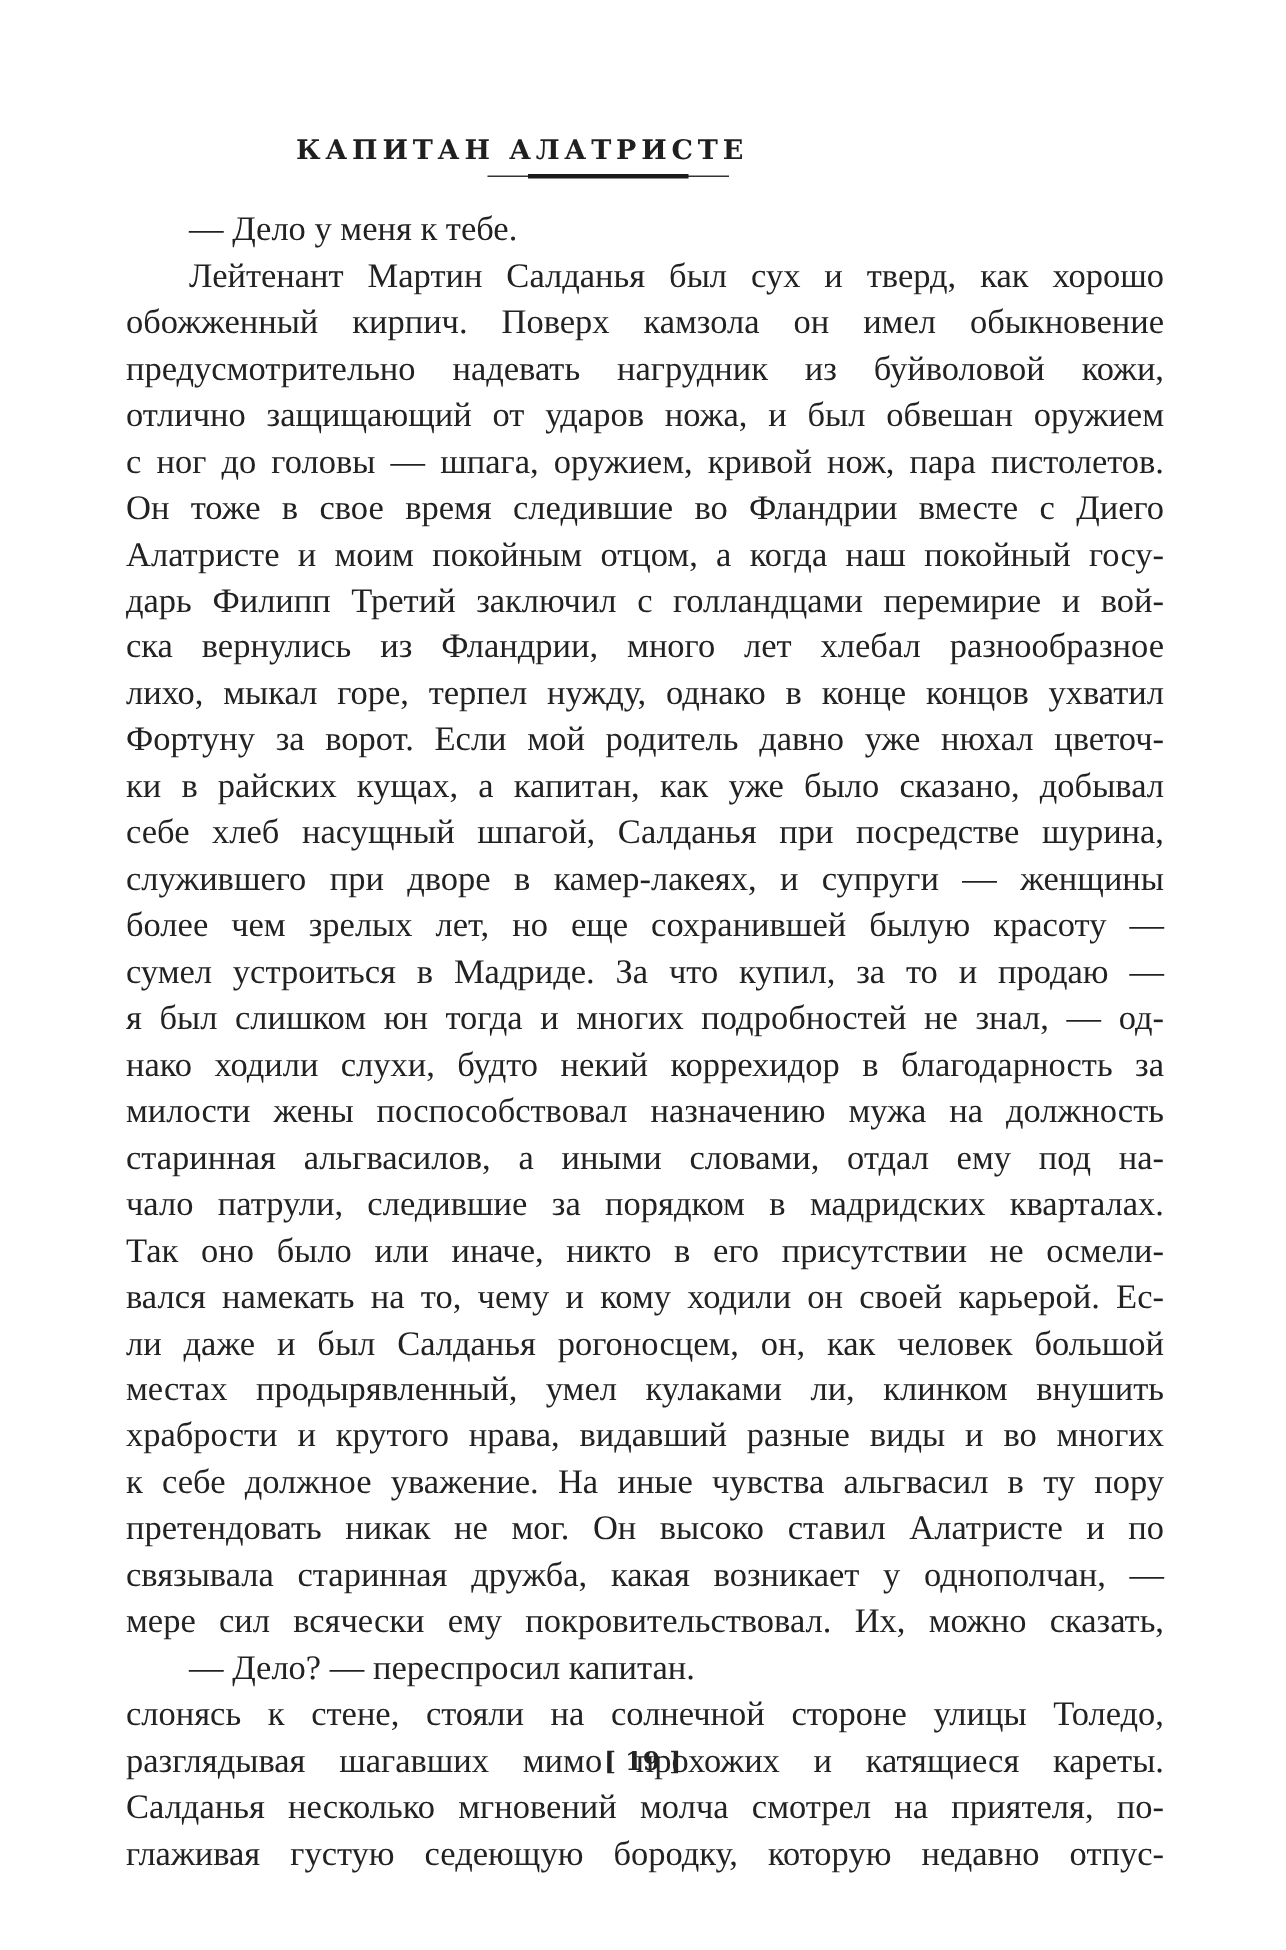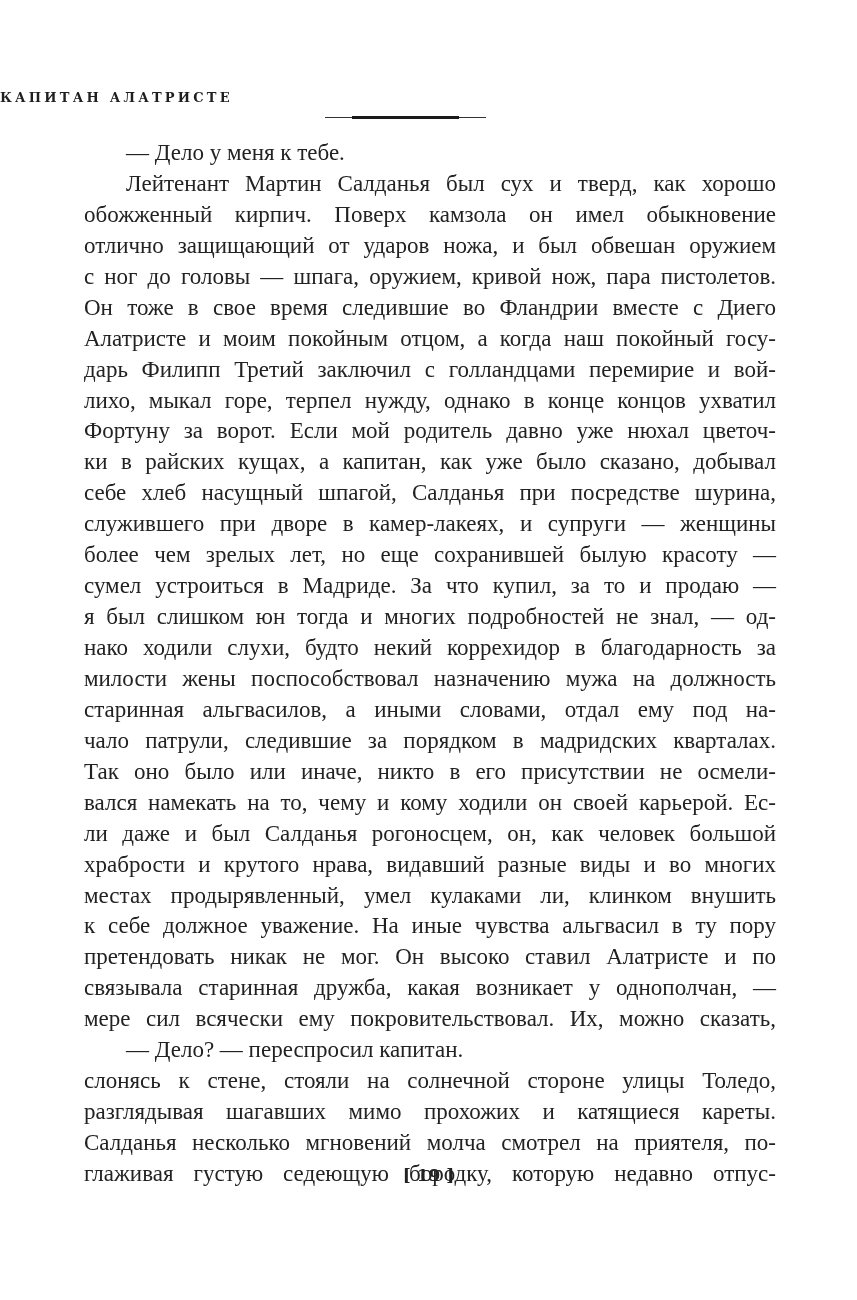--- a/index.html
+++ b/index.html
@@ -1,20 +1,20 @@
 <!DOCTYPE html>
 <html><head>
 <meta charset="utf-8">
 <style>
   html, body { margin: 0; padding: 0; background: #ffffff; }
   body { width: 857px; height: 1300px; position: relative; overflow: hidden; }
   .page { position: absolute; left: 0; top: 0; width: 857px; height: 1300px; background: #ffffff; }
   .running-head {
-    position: absolute; left: 0; width: 696px; top: 90px; text-align: left;
-    font-family: "DejaVu Serif", serif; font-weight: bold; font-size: 13px;
+    position: absolute; left: 0; width: 696px; top: 90px; text-align: center;
+    font-family: "DejaVu Serif", serif; font-weight: bold; font-size: 18px;
     letter-spacing: 3.2px; color: #1f1f1f;
   }
   .rule-thin { position: absolute; left: 325px; width: 161px; top: 117px; height: 1px; background: #333; }
   .rule-thick { position: absolute; left: 352px; width: 107px; top: 116px; height: 3px; background: #1a1a1a; }
   .body-text {
     position: absolute; left: 84px; top: 138px; width: 692px;
     font-family: "Liberation Serif", serif; font-size: 23px; color: #222222;
   }
   .line {
     height: 30.95px; line-height: 30.95px; white-space: nowrap;
@@ -33,42 +33,44 @@
 
 <div class="page">
   <div class="running-head">КАПИТАН АЛАТРИСТЕ</div>
   <div class="rule-thin"></div>
   <div class="rule-thick"></div>
 
   <div class="body-text">
     <div class="line indent last">— Дело у меня к тебе.</div>
     <div class="line indent">Лейтенант Мартин Салданья был сух и тверд, как хорошо</div>
     <div class="line">обожженный кирпич. Поверх камзола он имел обыкновение</div>
+    <div class="line">предусмотрительно надевать нагрудник из буйволовой кожи,</div>
     <div class="line">отлично защищающий от ударов ножа, и был обвешан оружием</div>
     <div class="line">с ног до головы — шпага, оружием, кривой нож, пара пистолетов.</div>
     <div class="line">Он тоже в свое время следившие во Фландрии вместе с Диего</div>
     <div class="line">Алатристе и моим покойным отцом, а когда наш покойный госу-</div>
     <div class="line">дарь Филипп Третий заключил с голландцами перемирие и вой-</div>
+    <div class="line">ска вернулись из Фландрии, много лет хлебал разнообразное</div>
     <div class="line">лихо, мыкал горе, терпел нужду, однако в конце концов ухватил</div>
     <div class="line">Фортуну за ворот. Если мой родитель давно уже нюхал цветоч-</div>
     <div class="line">ки в райских кущах, а капитан, как уже было сказано, добывал</div>
     <div class="line">себе хлеб насущный шпагой, Салданья при посредстве шурина,</div>
     <div class="line">служившего при дворе в камер-лакеях, и супруги — женщины</div>
     <div class="line">более чем зрелых лет, но еще сохранившей былую красоту —</div>
     <div class="line">сумел устроиться в Мадриде. За что купил, за то и продаю —</div>
     <div class="line">я был слишком юн тогда и многих подробностей не знал, — од-</div>
     <div class="line">нако ходили слухи, будто некий коррехидор в благодарность за</div>
     <div class="line">милости жены поспособствовал назначению мужа на должность</div>
     <div class="line">старинная альгвасилов, а иными словами, отдал ему под на-</div>
     <div class="line">чало патрули, следившие за порядком в мадридских кварталах.</div>
     <div class="line">Так оно было или иначе, никто в его присутствии не осмели-</div>
     <div class="line">вался намекать на то, чему и кому ходили он своей карьерой. Ес-</div>
     <div class="line">ли даже и был Салданья рогоносцем, он, как человек большой</div>
+    <div class="line">местах продырявленный, умел кулаками ли, клинком внушить</div>
     <div class="line">храбрости и крутого нрава, видавший разные виды и во многих</div>
-    <div class="line">местах продырявленный, умел кулаками ли, клинком внушить</div>
     <div class="line">к себе должное уважение. На иные чувства альгвасил в ту пору</div>
     <div class="line">претендовать никак не мог. Он высоко ставил Алатристе и по</div>
     <div class="line">связывала старинная дружба, какая возникает у однополчан, —</div>
     <div class="line">мере сил всячески ему покровительствовал. Их, можно сказать,</div>
     <div class="line indent last">— Дело? — переспросил капитан.</div>
     <div class="line">слонясь к стене, стояли на солнечной стороне улицы Толедо,</div>
     <div class="line">разглядывая шагавших мимо прохожих и катящиеся кареты.</div>
     <div class="line">Салданья несколько мгновений молча смотрел на приятеля, по-</div>
     <div class="line">глаживая густую седеющую бородку, которую недавно отпус-</div>
 

